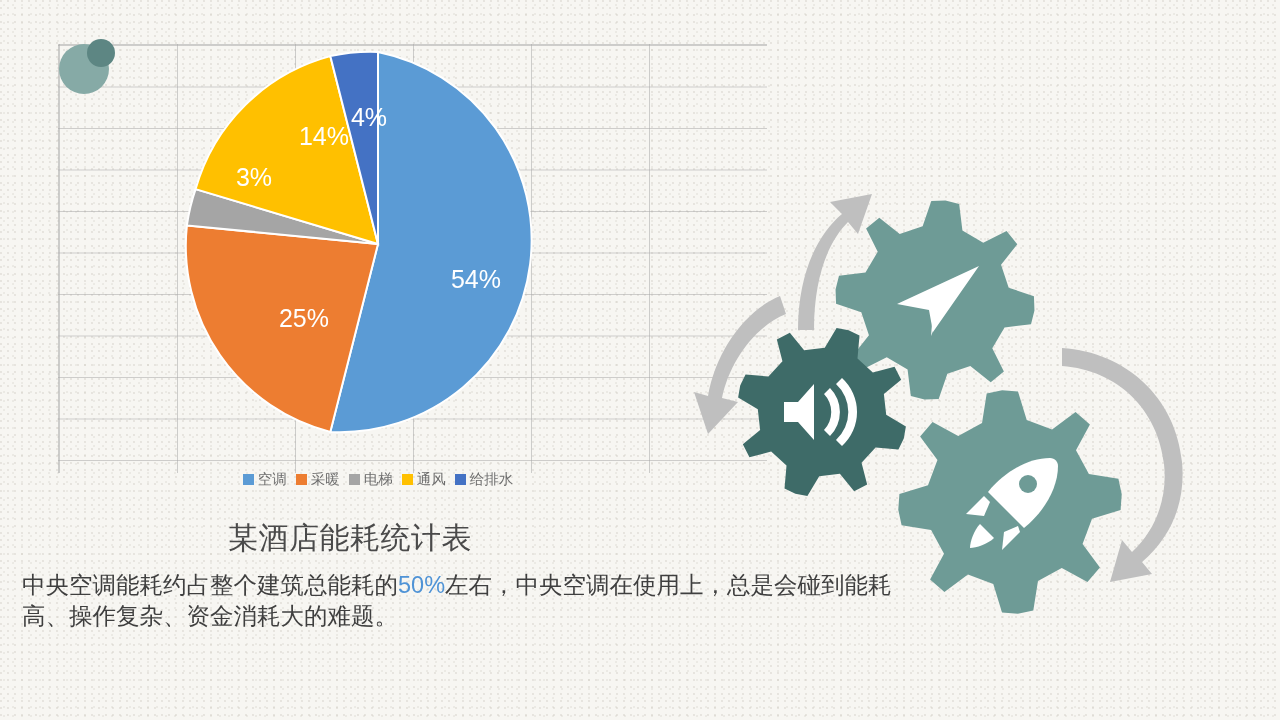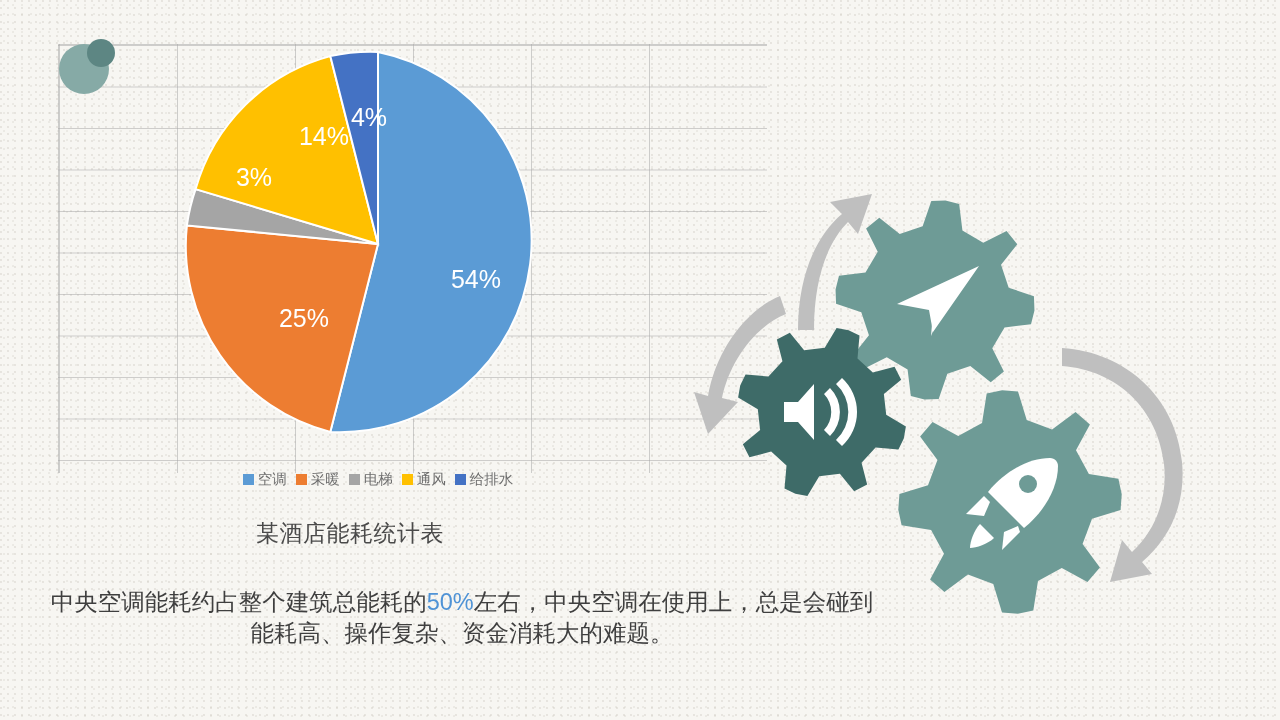--- a/index.html
+++ b/index.html
@@ -95,38 +95,38 @@
     line-height: 1;
   }
 
   
   #chart-caption {
     position: absolute;
     left: 0;
     top: 518px;
     width: 700px;
     text-align: center;
-    font-size: 23px;
+    font-size: 30px;
     color: #4a4a4a;
     font-family: "Liberation Sans", "DejaVu Sans", sans-serif;
     letter-spacing: 0.5px;
   }
 
   
   #body-text {
     position: absolute;
     left: 22px;
     top: 570px;
     width: 880px;
     font-size: 23.5px;
     line-height: 1.33;
     color: #3f3f3f;
     font-family: "Liberation Sans", "DejaVu Sans", sans-serif;
   }
-  #body-text p { margin: 17px; text-align: center; }
+  #body-text p { margin: 0; }
   #body-text .indent { text-indent: 2em; }
   .accent-blue { color: #4f93d6; }
 
   
   #gears {
     position: absolute;
     left: 690px;
     top: 170px;
     width: 590px;
     height: 500px;

